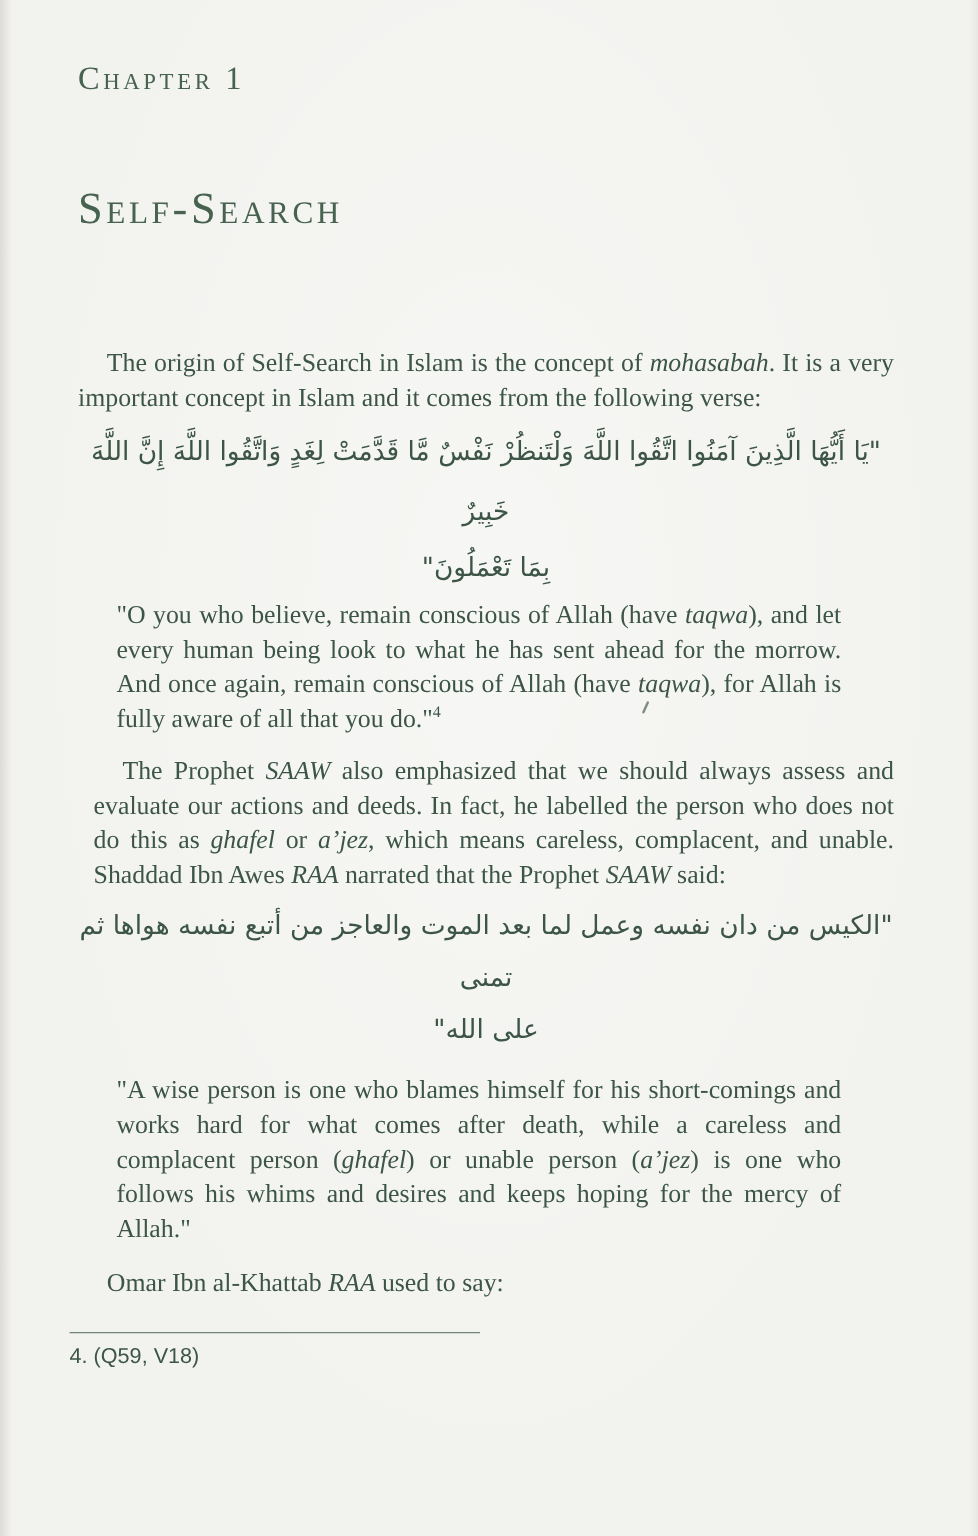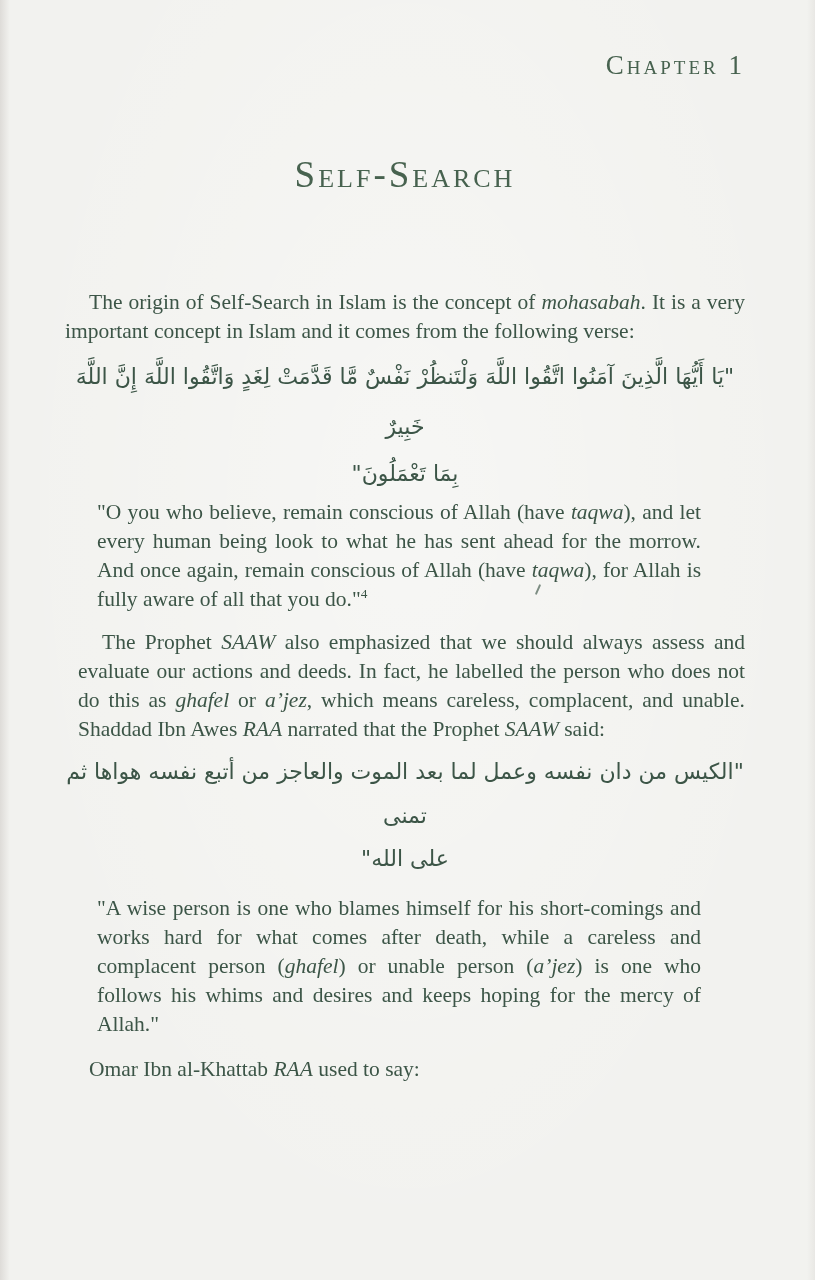--- a/index.html
+++ b/index.html
@@ -12,29 +12,29 @@
     background:var(--paper,#f2f2ef);
     background-image:
       linear-gradient(90deg, rgba(150,140,135,.22) 0px, rgba(150,140,135,0) 10px),
       linear-gradient(270deg, rgba(150,140,135,.10) 0px, rgba(150,140,135,0) 8px),
       radial-gradient(ellipse at 50% 40%, rgba(255,255,255,.35), rgba(0,0,0,0) 70%);
     font-family:"Liberation Serif", serif;
     color:var(--ink,#3c5547);
     overflow:hidden;
   }
   .chapter{
-    text-align:right;
+    text-align:left;
     font-variant:small-caps;
     font-size:27px;
     line-height:30px;
     letter-spacing:3px;
     color:var(--heading,#47624f);
   }
   .title{
-    text-align:center;
+    text-align:left;
     font-variant:small-caps;
     font-size:37px;
     line-height:42px;
     letter-spacing:3px;
     color:var(--heading,#47624f);
     margin-top:74px;
   }
   .body{
     font-size:21.5px;
     line-height:29px;
@@ -111,16 +111,20 @@
 
   <div class="arabic arabic-hadith">
     <div class="line1">"الكيس من دان نفسه وعمل لما بعد الموت والعاجز من أتبع نفسه هواها ثم تمنى</div>
     <div class="line2">على الله"</div>
   </div>
 
   <blockquote class="body quote second">"A wise person is one who blames himself for his short-comings and works hard for what comes after death, while a careless and complacent person (<i>ghafel</i>) or unable person (<i>a’jez</i>) is one who follows his whims and desires and keeps hoping for the mercy of Allah."</blockquote>
 
   <p class="body indent para-last">Omar Ibn al-Khattab <i>RAA</i> used to say:</p>
 
+  <div class="footnote">
+    <hr class="footnote-rule">
+    <div class="footnote-text">4. (Q59, V18)</div>
+  </div>
 
   <div class="scan-mark"></div>
 
 </div>
 
 </body></html>

